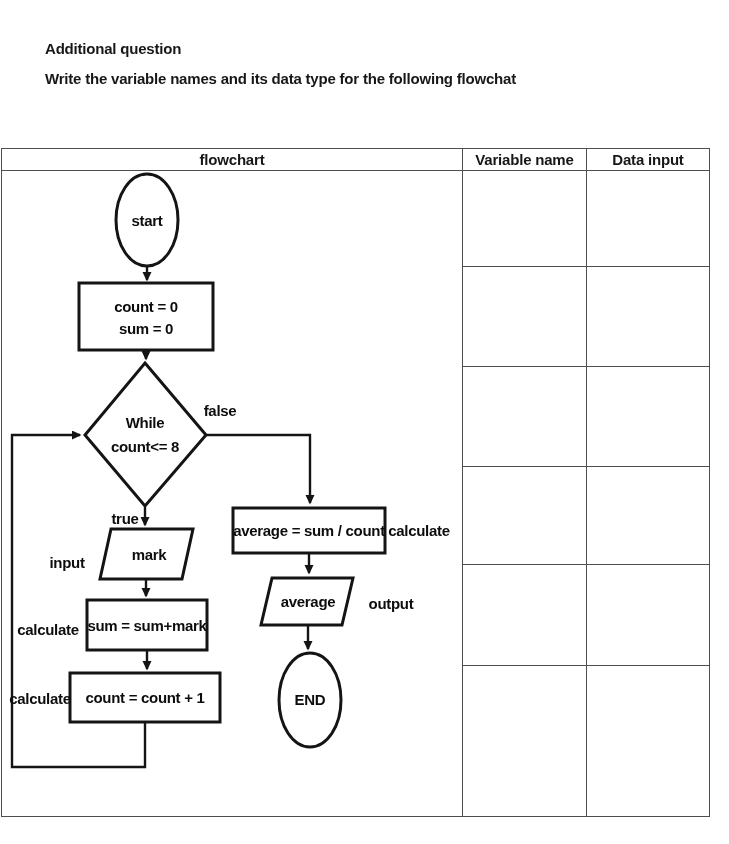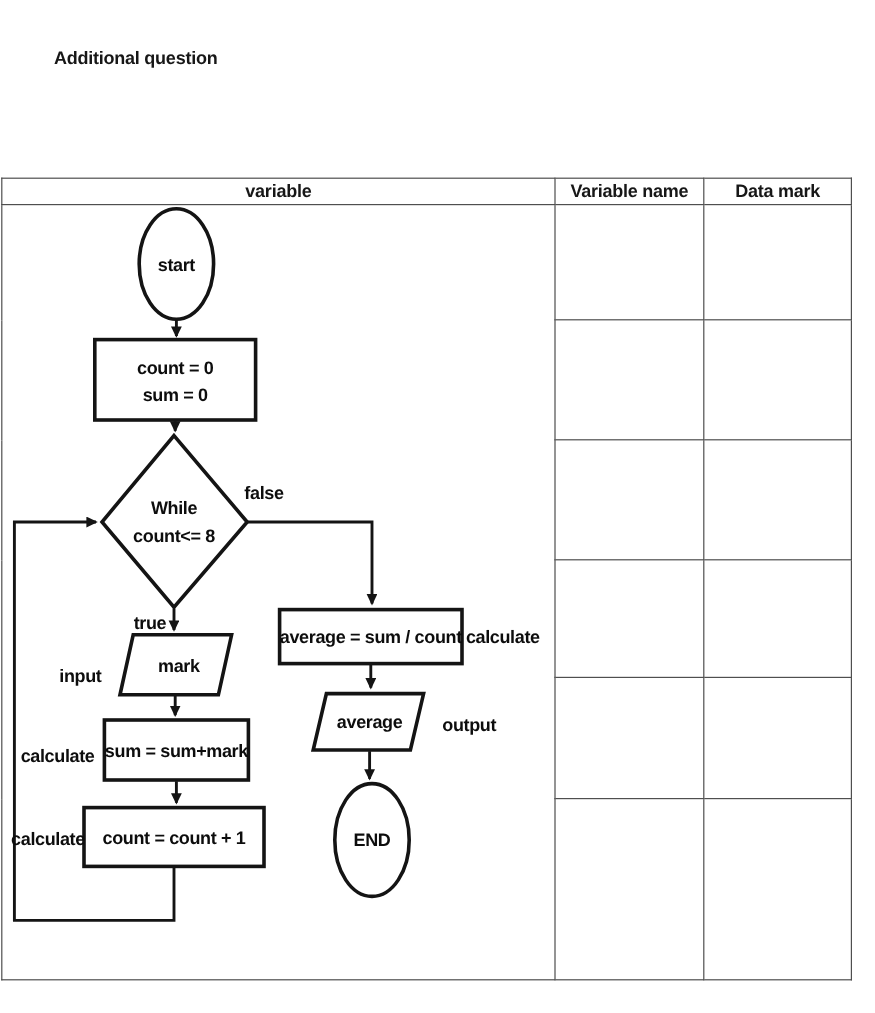--- a/index.html
+++ b/index.html
@@ -18,32 +18,33 @@
   .conn{fill:none;stroke:#141414;stroke-width:2.4;}
   .ft{font-family:"Liberation Sans",sans-serif;font-weight:700;font-size:15px;fill:#0d0d0d;letter-spacing:-0.3px;}
   .mid{text-anchor:middle;}
 </style>
 </head>
 <body>
 
 <div class="page">
 
   <div class="heading h1">Additional question</div>
+  <div class="heading h2">Write the variable names and its data type for the following flowchat</div>
 
   <table class="answers">
     <colgroup>
       <col style="width:461px">
         <col style="width:124px">
         <col style="width:123px">
     </colgroup>
     <thead>
       <tr>
-        <th>variable</th>
+        <th>flowchart</th>
         <th>Variable name</th>
-        <th>Data mark</th>
+        <th>Data input</th>
       </tr>
     </thead>
     <tbody>
       <tr style="height:96px">
         <td class="fc-cell" rowspan="6"></td>
         <td></td>
         <td></td>
       </tr>
       <tr style="height:100px">
         <td></td>

